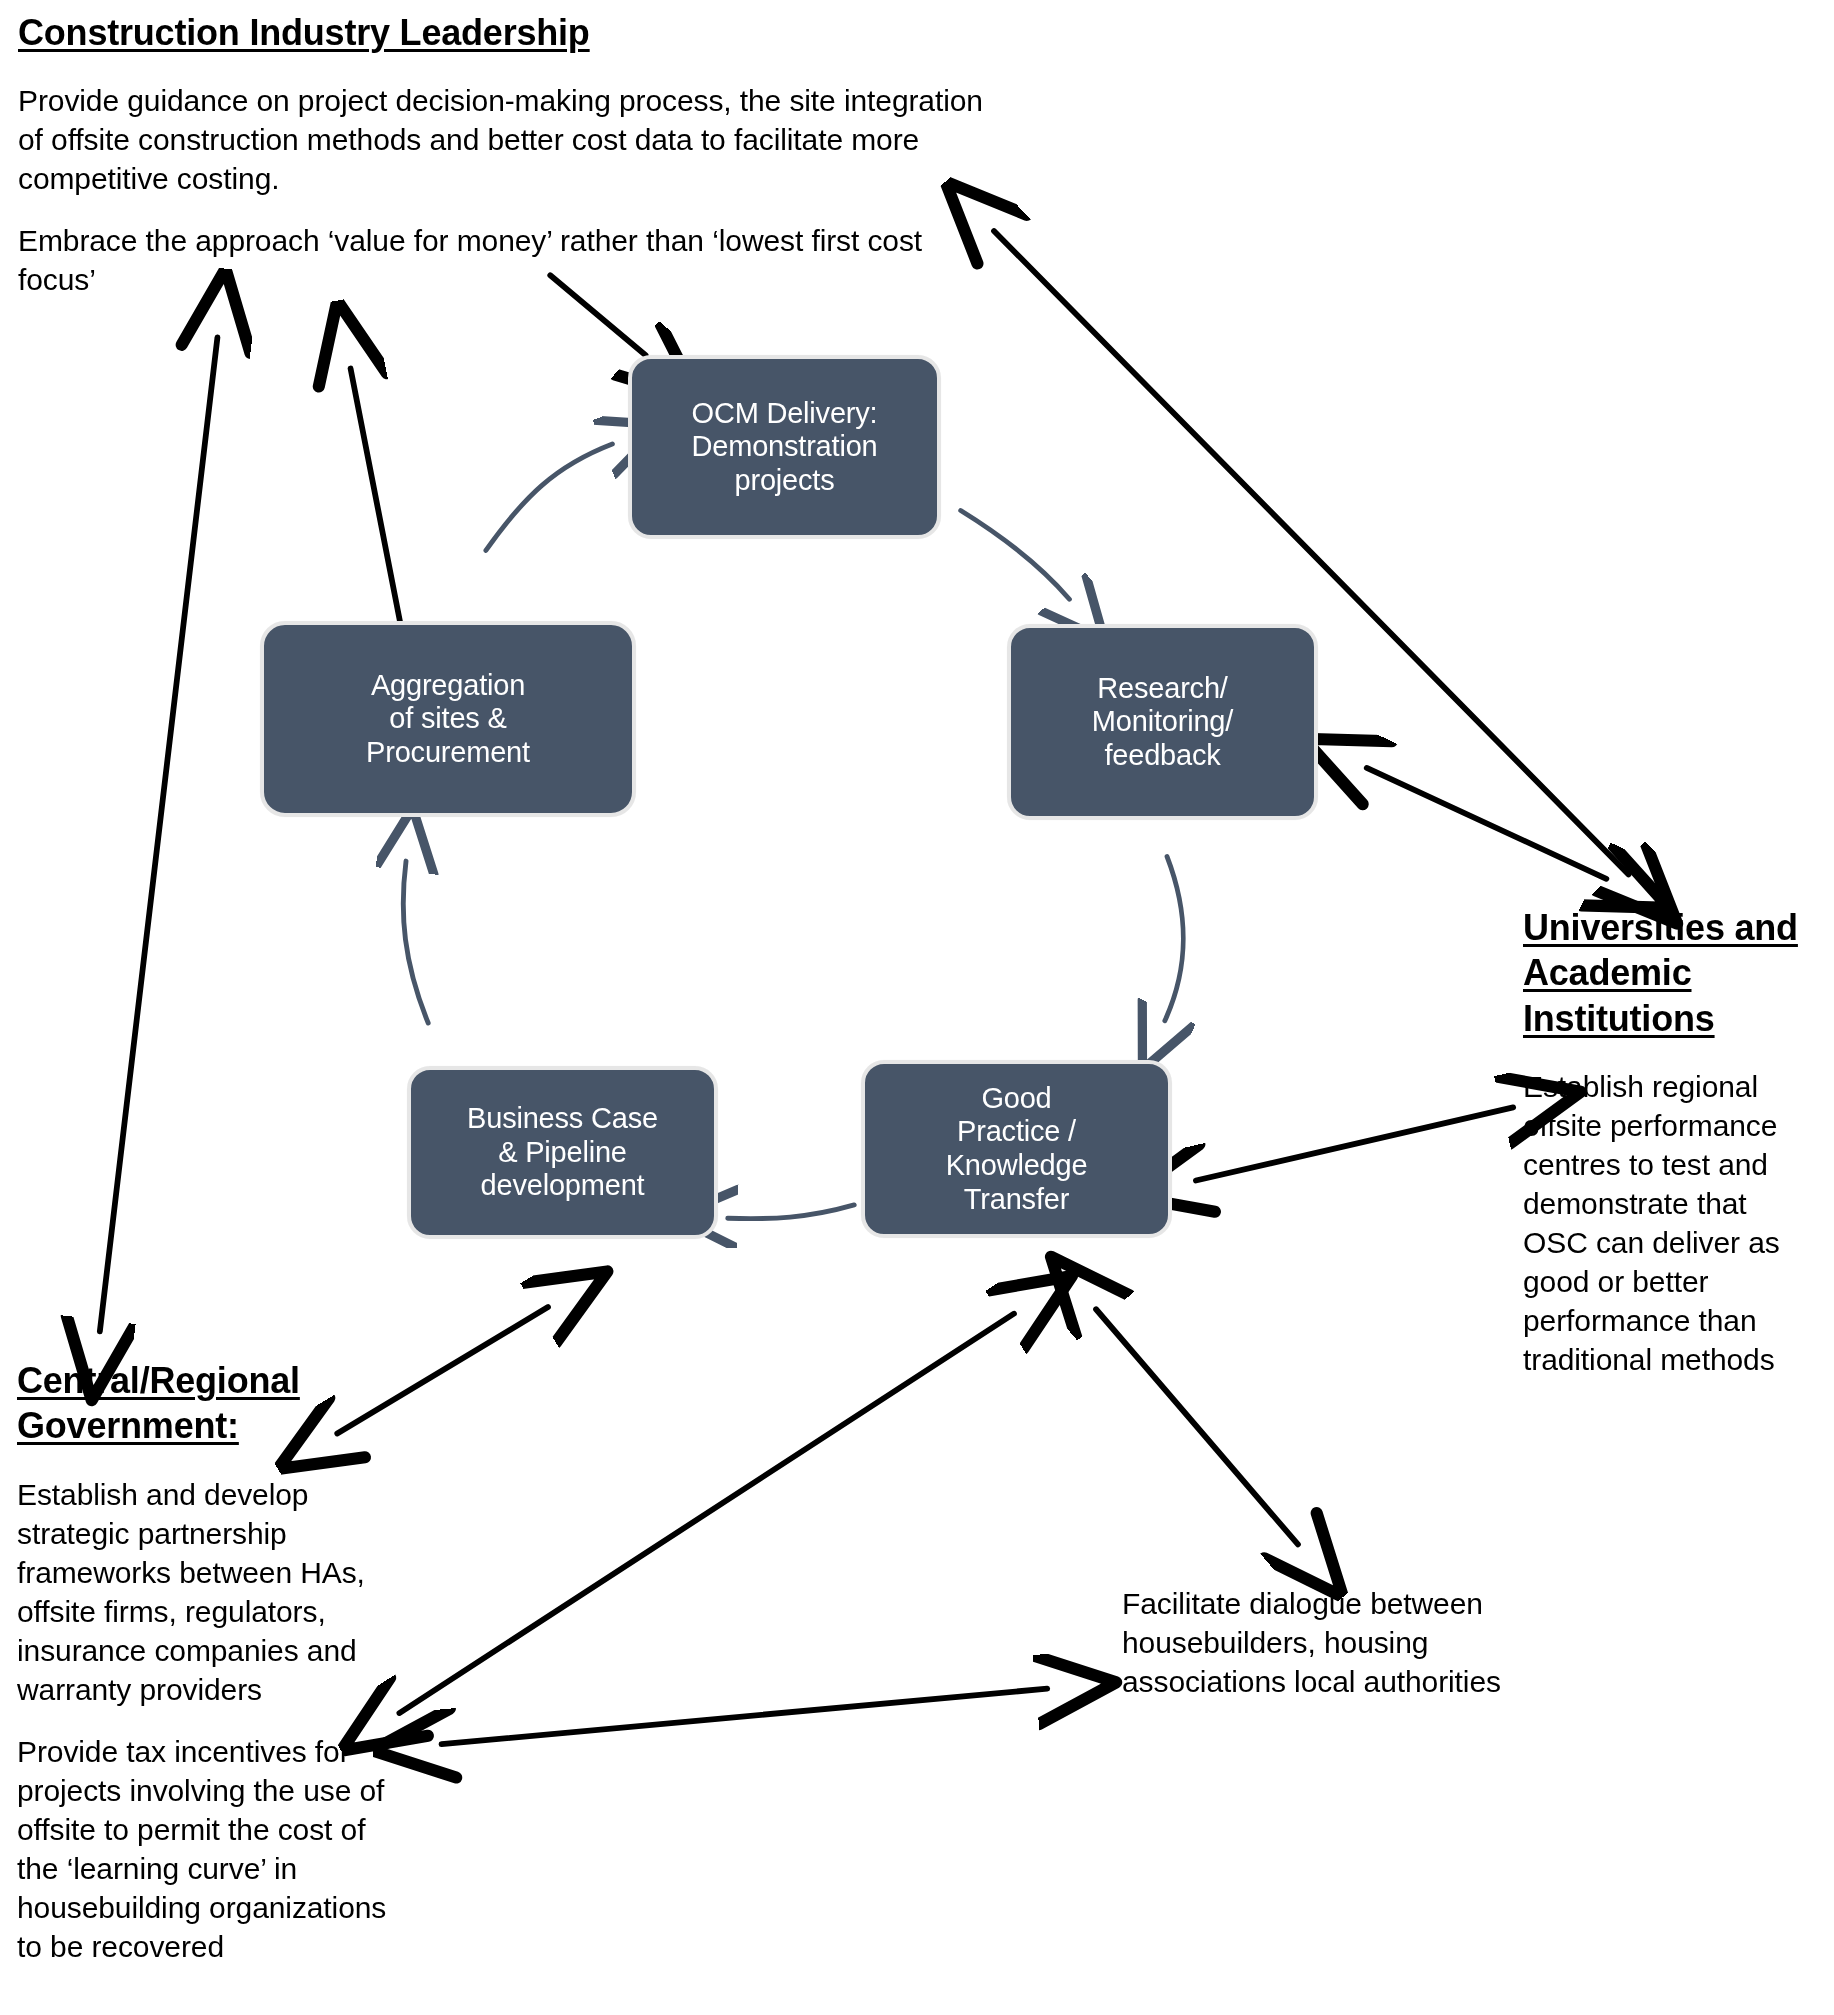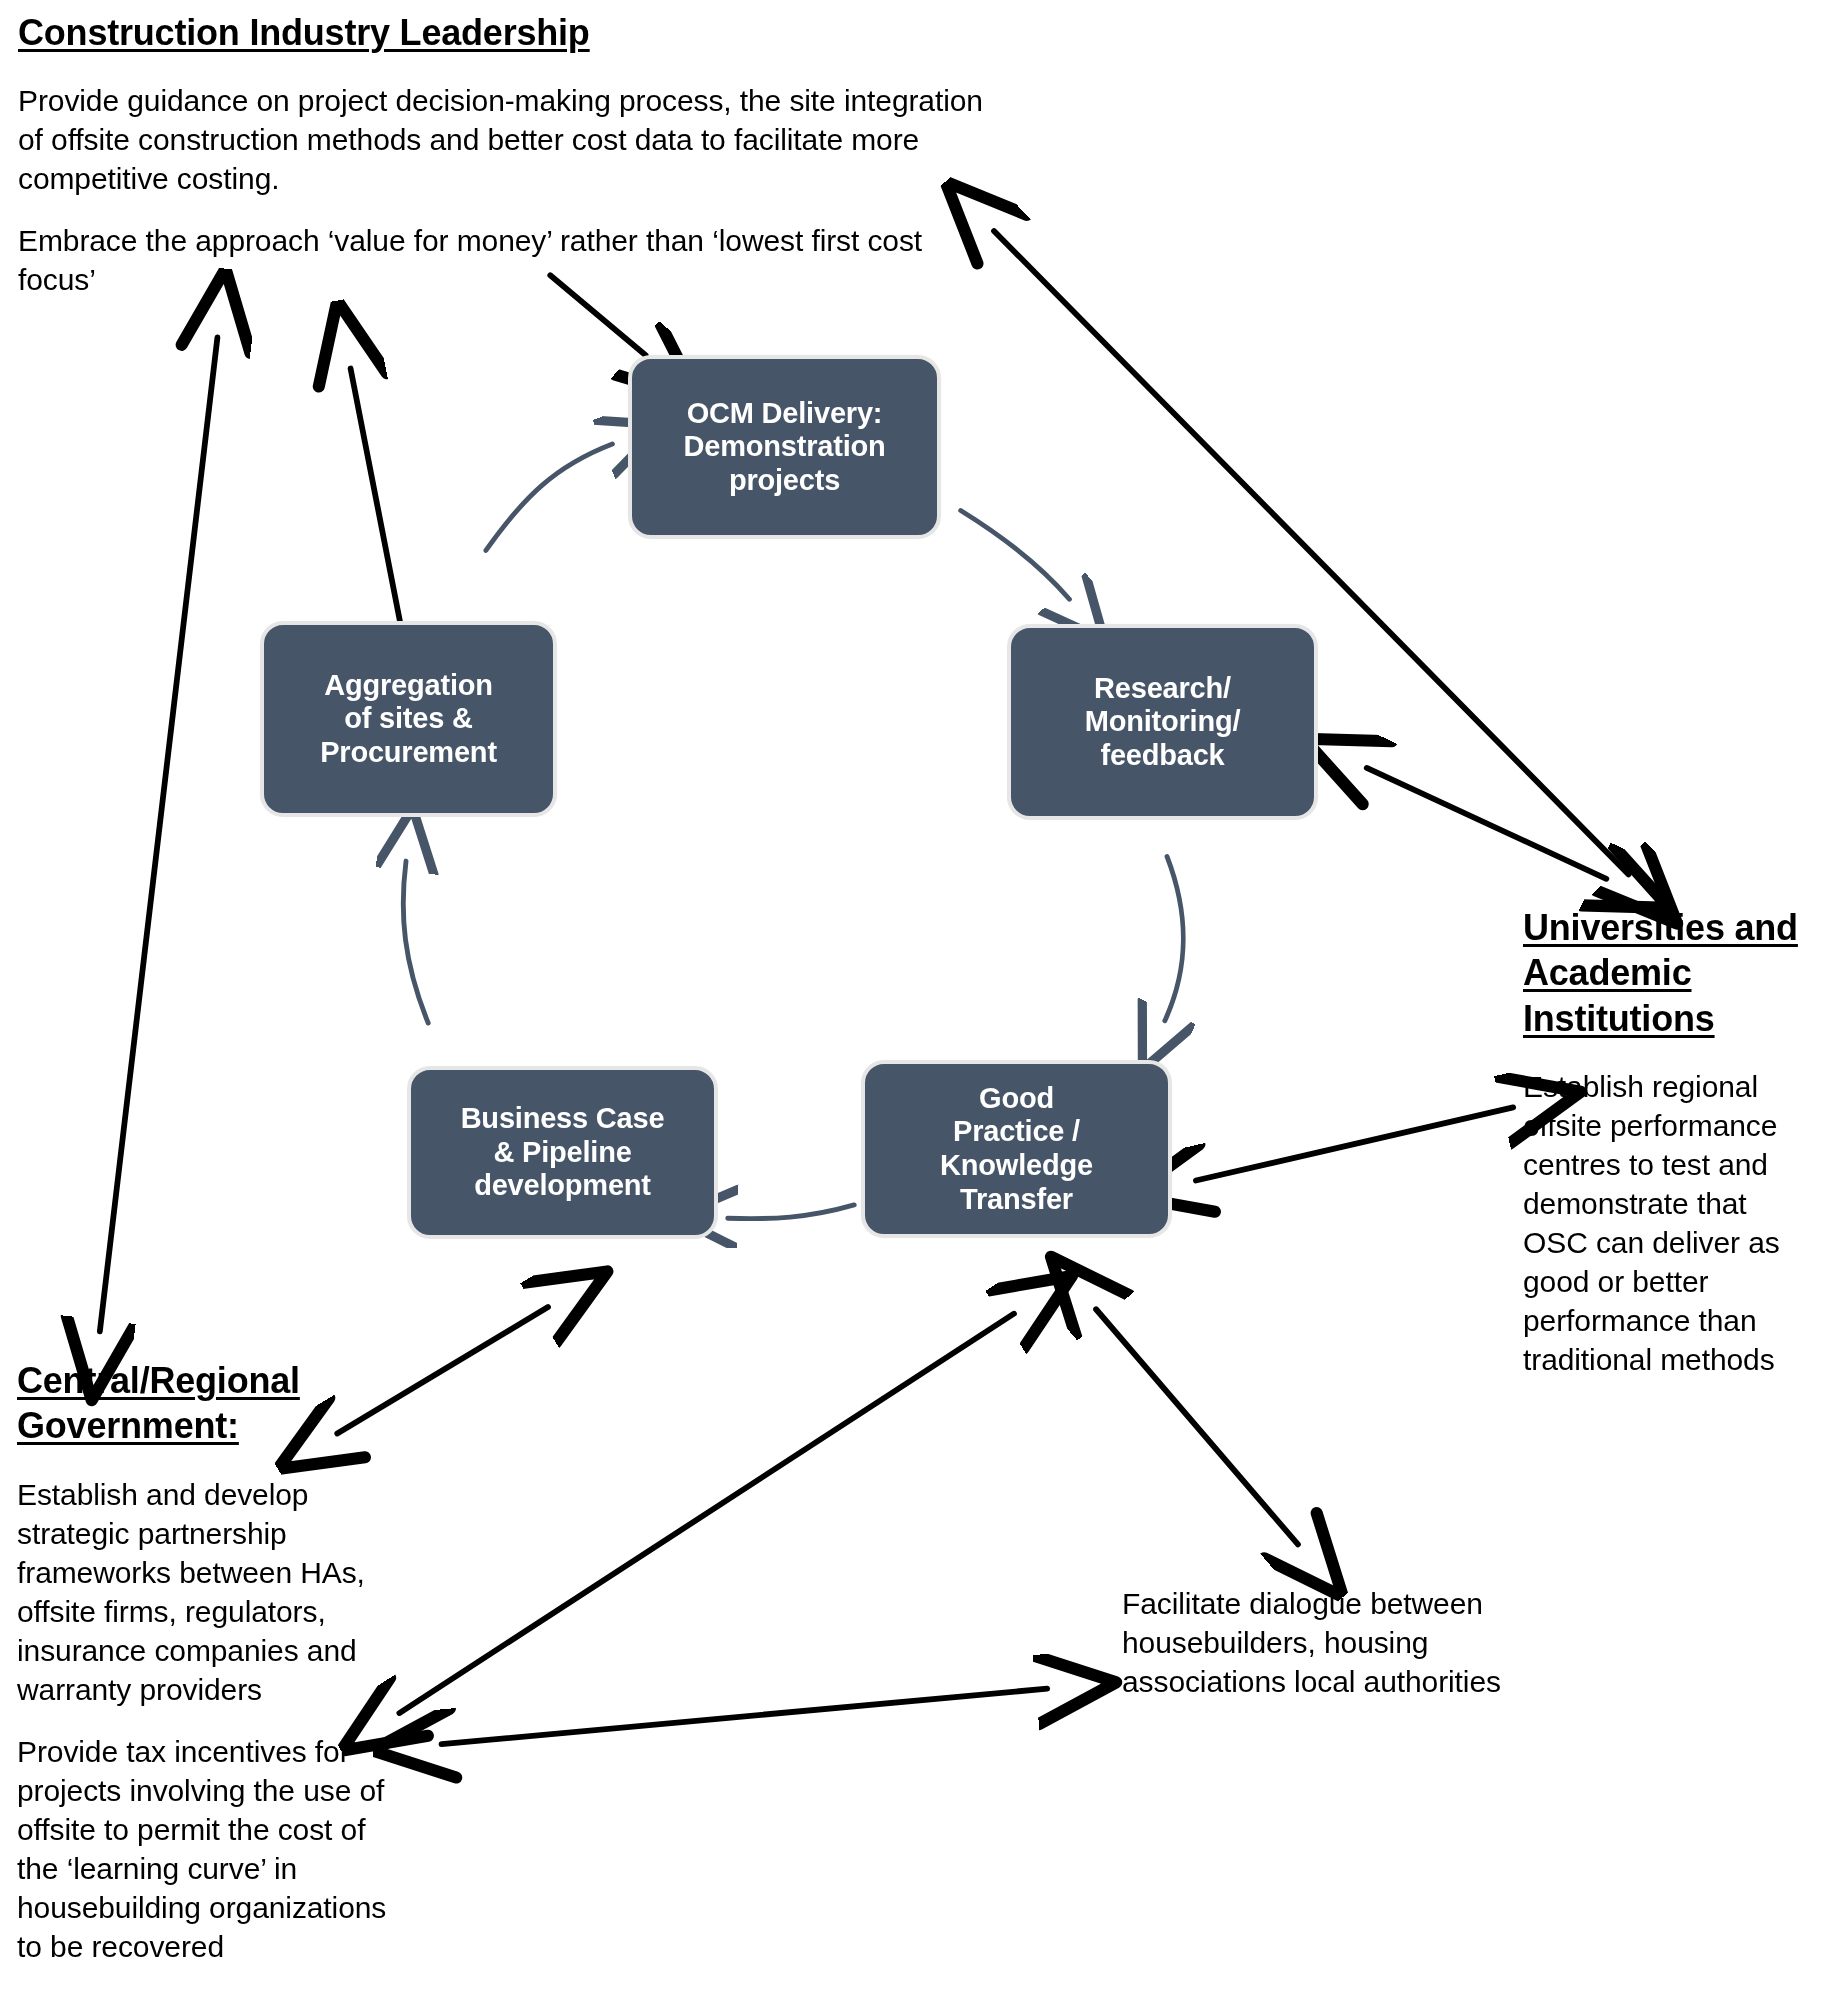--- a/index.html
+++ b/index.html
@@ -23,21 +23,21 @@
   .para + .para{margin-top:23px;}
   .hdr + .para{margin-top:26px;}
 
   
   .node{
     position:absolute;box-sizing:border-box;
     background:#475568;
     border:4px solid #e6e6e6;
     border-radius:23px;
     display:flex;align-items:center;justify-content:center;
-    color:#ffffff;font-weight:bold;text-align:center;
+    color:#ffffff;font-weight:normal;text-align:center;
     font-size:29px;line-height:1.16;letter-spacing:-0.2px;
     padding:4.4px 6.2px;
     box-shadow:0 0 0 0.4px rgba(0,0,0,0.02);
   }
   .node span{display:block;white-space:pre-line;}
 </style>
 </head>
 <body>
 
 <div class="stage">
@@ -105,21 +105,21 @@
 Knowledge
 Transfer</span>
   </div>
 
   <div class="node" style="left:407px;top:1066px;width:311px;height:173px;">
     <span>Business Case
 &amp; Pipeline
 development</span>
   </div>
 
-  <div class="node" style="left:260px;top:621px;width:297px;height:196px;">
+  <div class="node" style="left:260px;top:621px;width:376px;height:196px;border-radius:25px;">
     <span>Aggregation
 of sites &amp;
 Procurement</span>
   </div>
 
   <div class="txtblock" style="left:18px;top:9.8px;width:968px;">
     <div class="hdr">Construction Industry Leadership</div>
     <div class="para">Provide guidance on project decision-making process, the site integration of offsite construction methods and better cost data to facilitate more competitive costing.</div>
     <div class="para">Embrace the approach ‘value for money’ rather than ‘lowest first cost focus’</div>
   </div>

